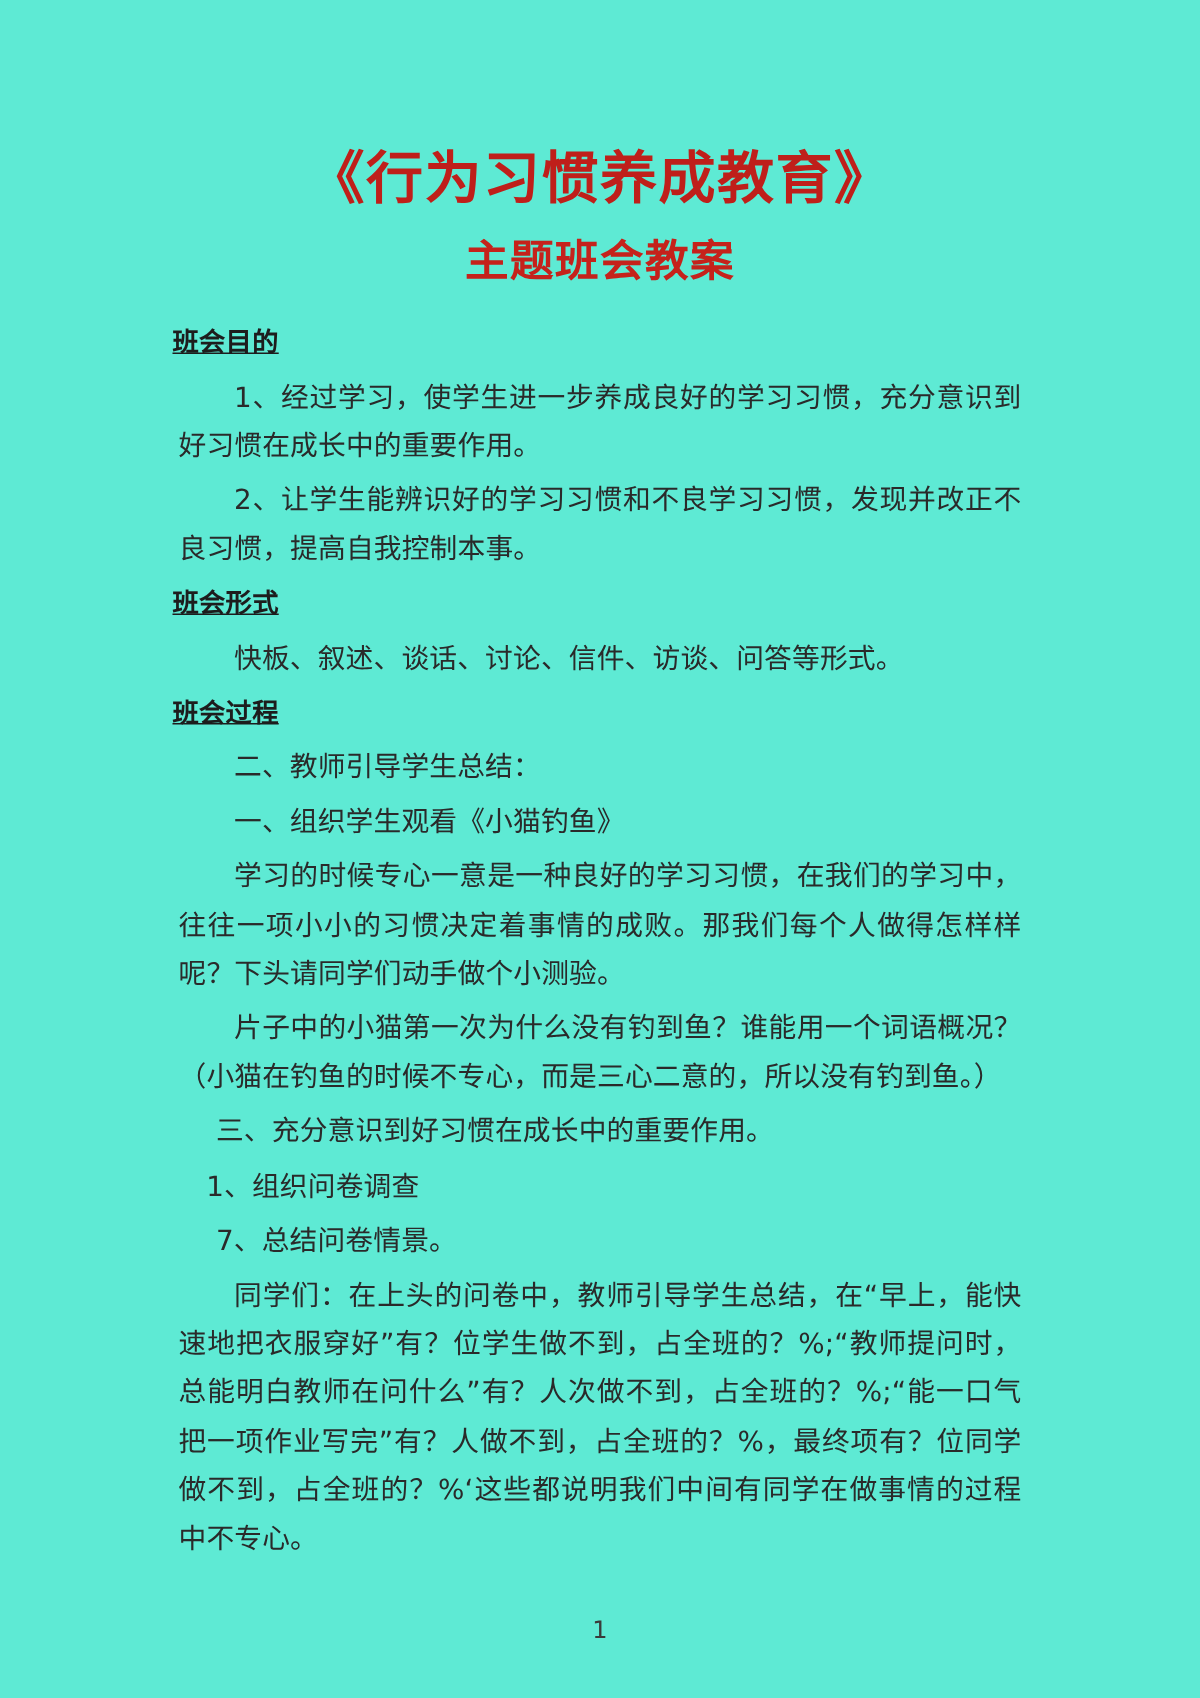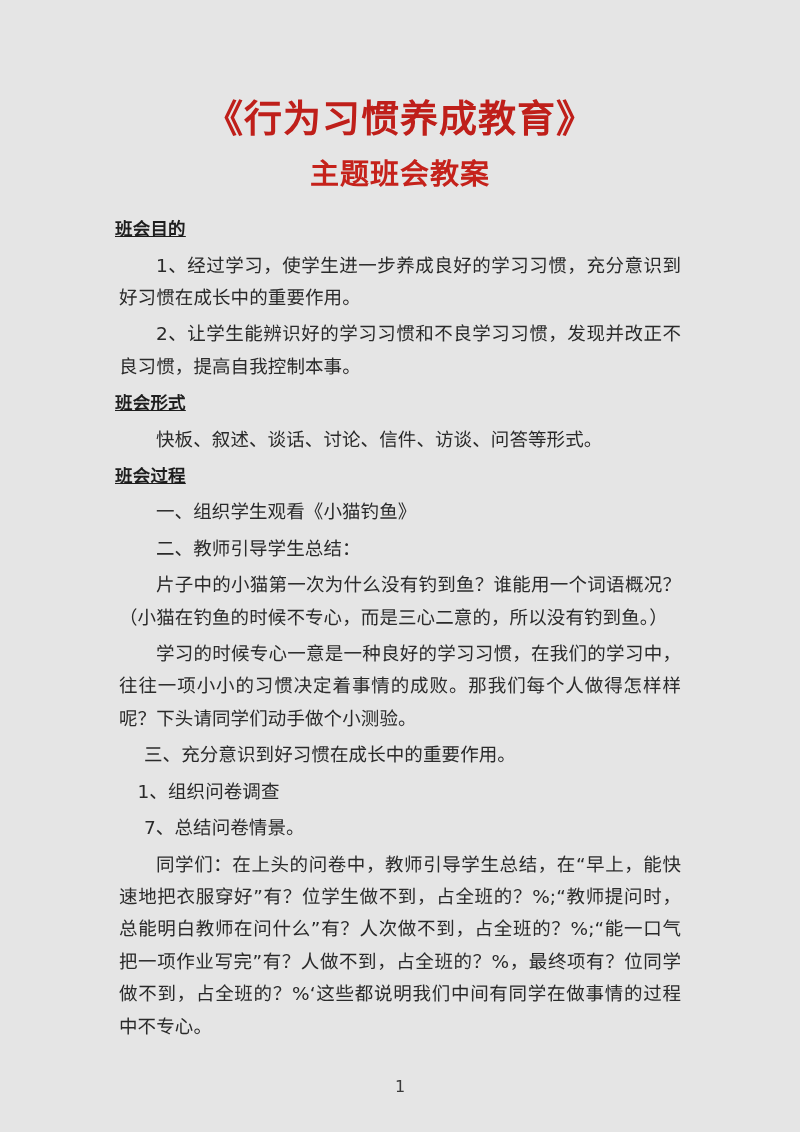--- a/index.html
+++ b/index.html
@@ -7,21 +7,21 @@
     margin: 0;
     padding: 0;
     background: #ffffff;
   }
 
   #page {
     position: relative;
     width: 800px;
     height: 1132px;
     margin: 0 auto;
-    background: #e5e5e5;
+    background: #5eead4;
     box-sizing: border-box;
     overflow: hidden;
     font-family: "DejaVu Sans", "Liberation Sans", sans-serif;
   }
 
   
   .title-block {
     padding-top: 96px;
     text-align: center;
   }
@@ -115,24 +115,24 @@
   <div class="body-area">
 
     <p class="sec-heading">班会目的</p>
     <p class="para indent">1、经过学习，使学生进一步养成良好的学习习惯，充分意识到好习惯在成长中的重要作用。</p>
     <p class="para indent">2、让学生能辨识好的学习习惯和不良学习习惯，发现并改正不良习惯，提高自我控制本事。</p>
 
     <p class="sec-heading">班会形式</p>
     <p class="para indent">快板、叙述、谈话、讨论、信件、访谈、问答等形式。</p>
 
     <p class="sec-heading">班会过程</p>
+    <p class="para indent">二、教师引导学生总结：</p>
     <p class="para indent">一、组织学生观看《小猫钓鱼》</p>
-    <p class="para indent">二、教师引导学生总结：</p>
+    <p class="para indent">学习的时候专心一意是一种良好的学习习惯，在我们的学习中，往往一项小小的习惯决定着事情的成败。那我们每个人做得怎样样呢？下头请同学们动手做个小测验。</p>
     <p class="para indent">片子中的小猫第一次为什么没有钓到鱼？谁能用一个词语概况？（小猫在钓鱼的时候不专心，而是三心二意的，所以没有钓到鱼。）</p>
-    <p class="para indent">学习的时候专心一意是一种良好的学习习惯，在我们的学习中，往往一项小小的习惯决定着事情的成败。那我们每个人做得怎样样呢？下头请同学们动手做个小测验。</p>
     <p class="para indent-half">三、充分意识到好习惯在成长中的重要作用。</p>
     <p class="para indent-1">1、组织问卷调查</p>
     <p class="para indent-half">7、总结问卷情景。</p>
     <p class="para indent">同学们：在上头的问卷中，教师引导学生总结，在“早上，能快速地把衣服穿好”有？位学生做不到，占全班的？%;“教师提问时，总能明白教师在问什么”有？人次做不到，占全班的？%;“能一口气把一项作业写完”有？人做不到，占全班的？%，最终项有？位同学做不到，占全班的？%‘这些都说明我们中间有同学在做事情的过程中不专心。</p>
 
   </div>
 
   <div class="page-number">1</div>
 
 </div>

